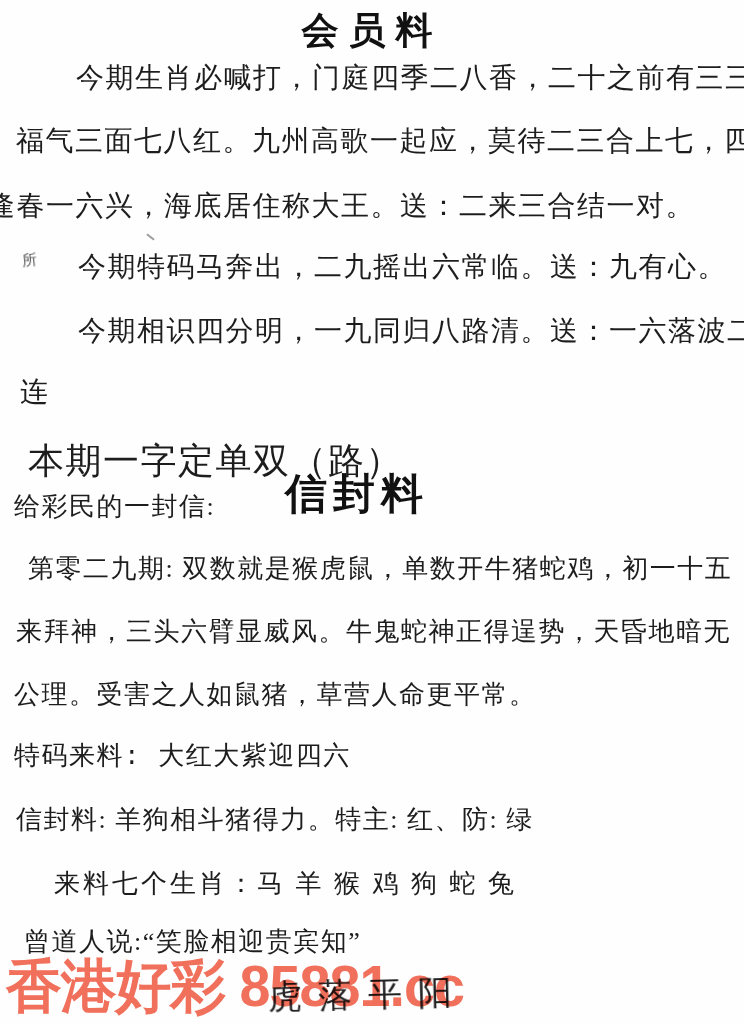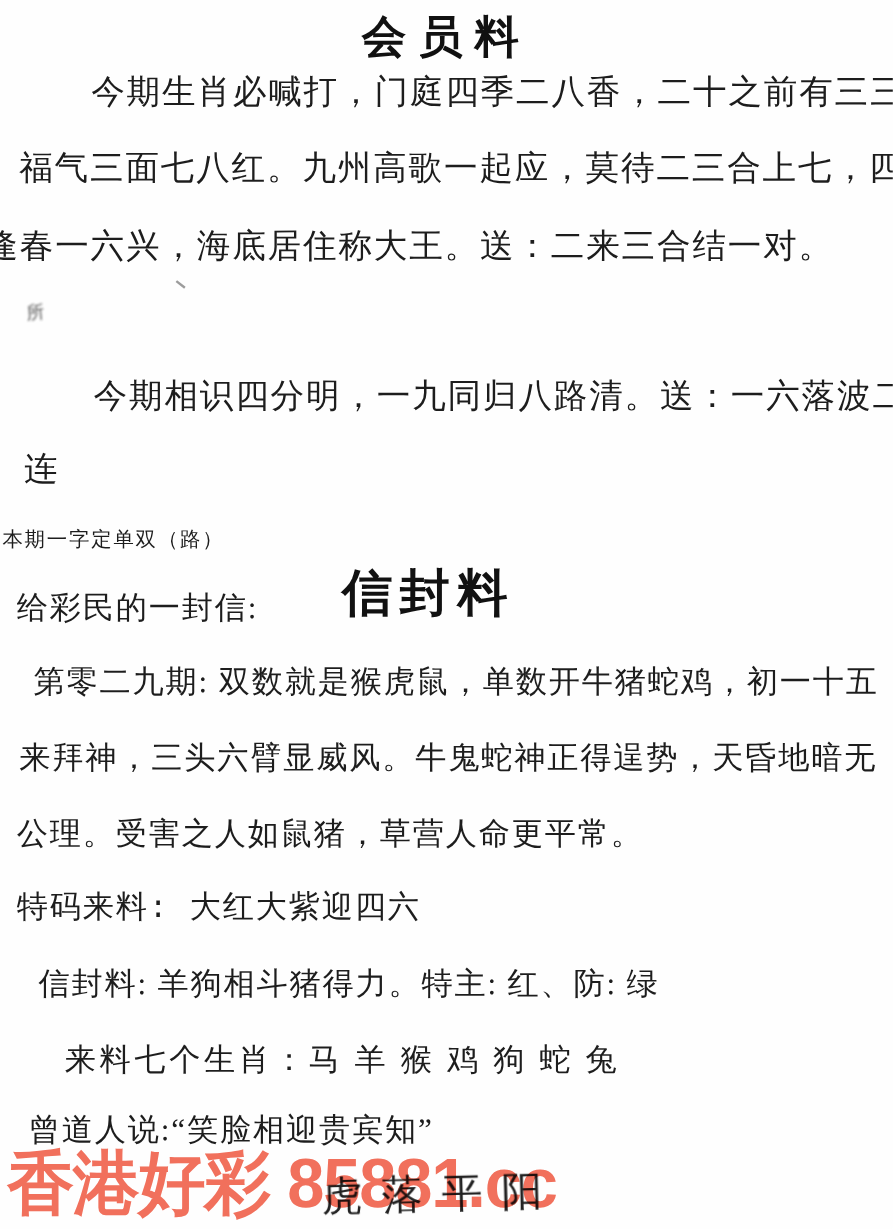--- a/index.html
+++ b/index.html
@@ -87,40 +87,41 @@
   <div class="txt" style="top:60px; left:76px;">今期生肖必喊打，门庭四季二八香，二十之前有三三，</div>
 
   <div class="txt" style="top:123px; left:16px;">福气三面七八红。九州高歌一起应，莫待二三合上七，四面</div>
 
   <div class="txt" style="top:188px; left:-13px;">逢春一六兴，海底居住称大王。送：二来三合结一对。</div>
 
   <div class="scan-tick" style="top:236px; left:146px;"></div>
 
   <div class="smudge" style="top:251px; left:22px;">所</div>
 
+  <div class="txt" style="top:249px; left:78px;">今期特码马奔出，二九摇出六常临。送：九有心。</div>
 
   <div class="txt" style="top:313px; left:78px;">今期相识四分明，一九同归八路清。送：一六落波二相</div>
 
   <div class="txt" style="top:374px; left:20px;">连</div>
 
-  <div class="txt" style="top:439px; left:2px; font-size:17px;">本期一字定单双（路）</div>
+  <div class="txt" style="top:439px; left:28px; font-size:36px;">本期一字定单双（路）</div>
 
   <div class="txt env" style="top:491px; left:14px;">给彩民的一封信:</div>
 
   <div class="sub-title" style="top:466px; left:285px;">信封料</div>
 
   <div class="txt env" style="top:553px; left:28px;">第零二九期: 双数就是猴虎鼠，单数开牛猪蛇鸡，初一十五</div>
 
   <div class="txt env" style="top:616px; left:16px;">来拜神，三头六臂显威风。牛鬼蛇神正得逞势，天昏地暗无</div>
 
   <div class="txt env" style="top:679px; left:14px;font-family:Liberation Serif, serif;">公理。受害之人如鼠猪，草营人命更平常。</div>
 
   <div class="txt env" style="top:741px; left:14px;font-family:Liberation Mono, monospace;">特码来料: 大红大紫迎四六</div>
 
-  <div class="txt env" style="top:804px; left:32px;text-align:right;">信封料: 羊狗相斗猪得力。特主: 红、防: 绿</div>
+  <div class="txt env" style="top:804px; left:16px;text-align:right;">信封料: 羊狗相斗猪得力。特主: 红、防: 绿</div>
 
   <div class="txt env" style="top:868px; left:14px; letter-spacing:3px;margin-left:40px;">来料七个生肖：马 羊 猴 鸡 狗 蛇 兔</div>
 
   <div class="txt env" style="top:926px; left:24px;">曾道人说:“笑脸相迎贵宾知”</div>
 
   <div class="handwriting" style="top:972px; left:268px;">虎落平阳</div>
 
   <div class="watermark" style="top: 948px; left: 6px; color: rgb(242, 112, 92);">香港好彩 85881.cc</div>
 
 </div>

